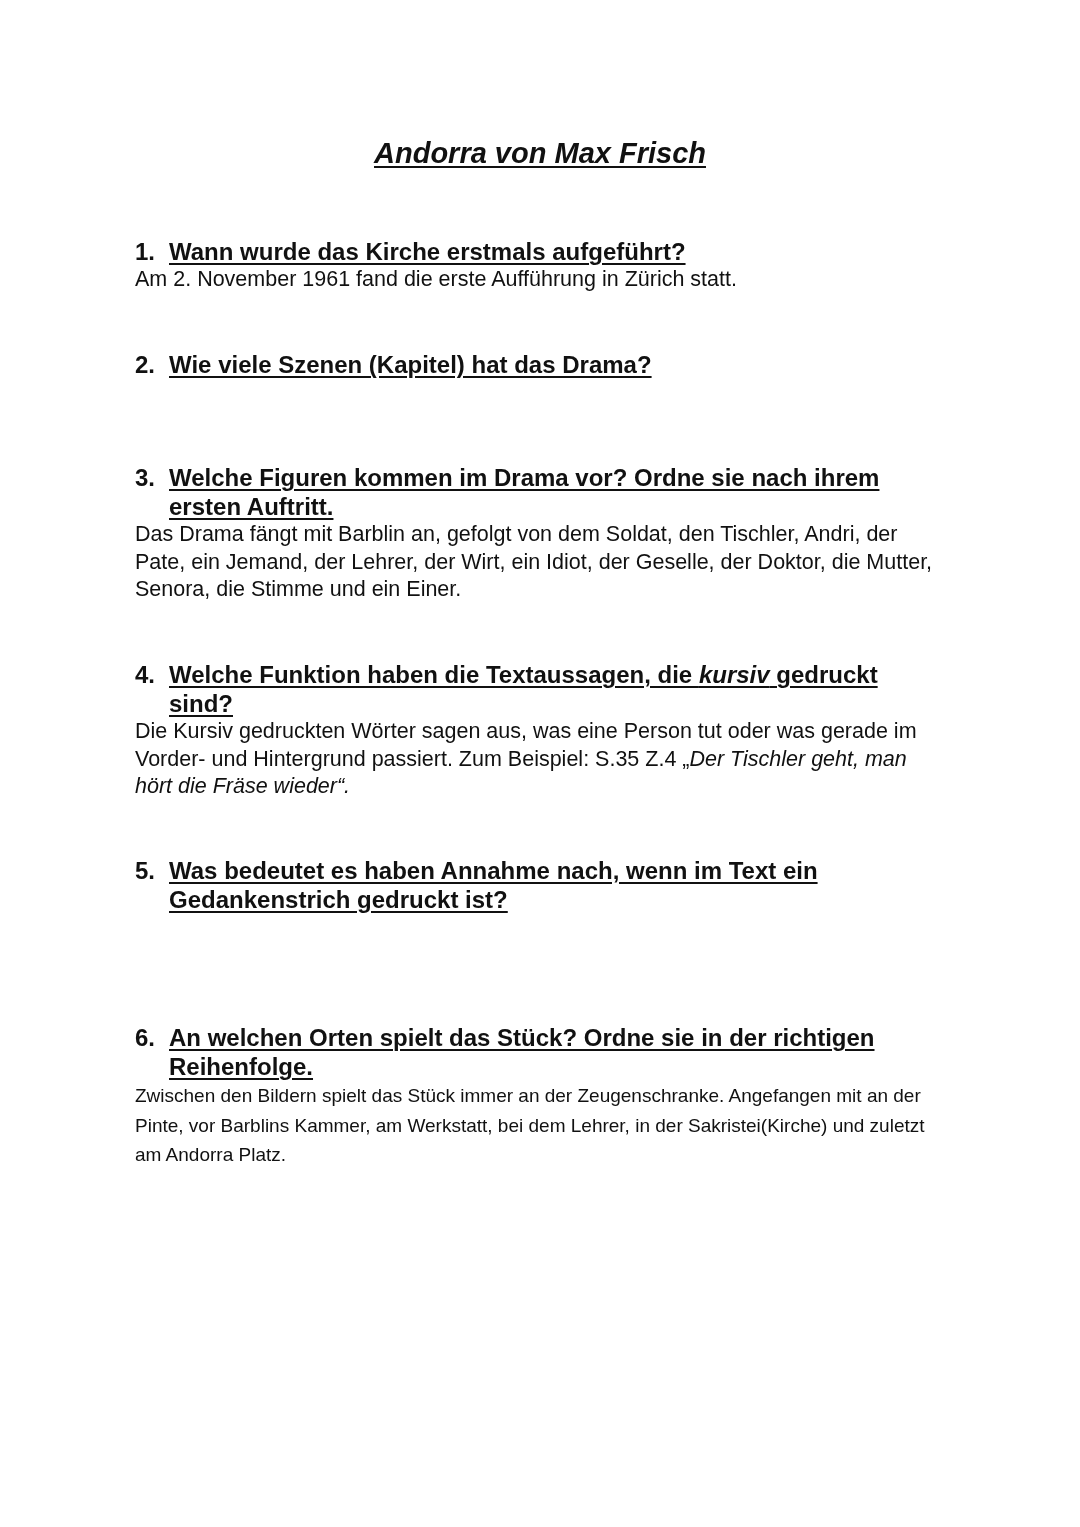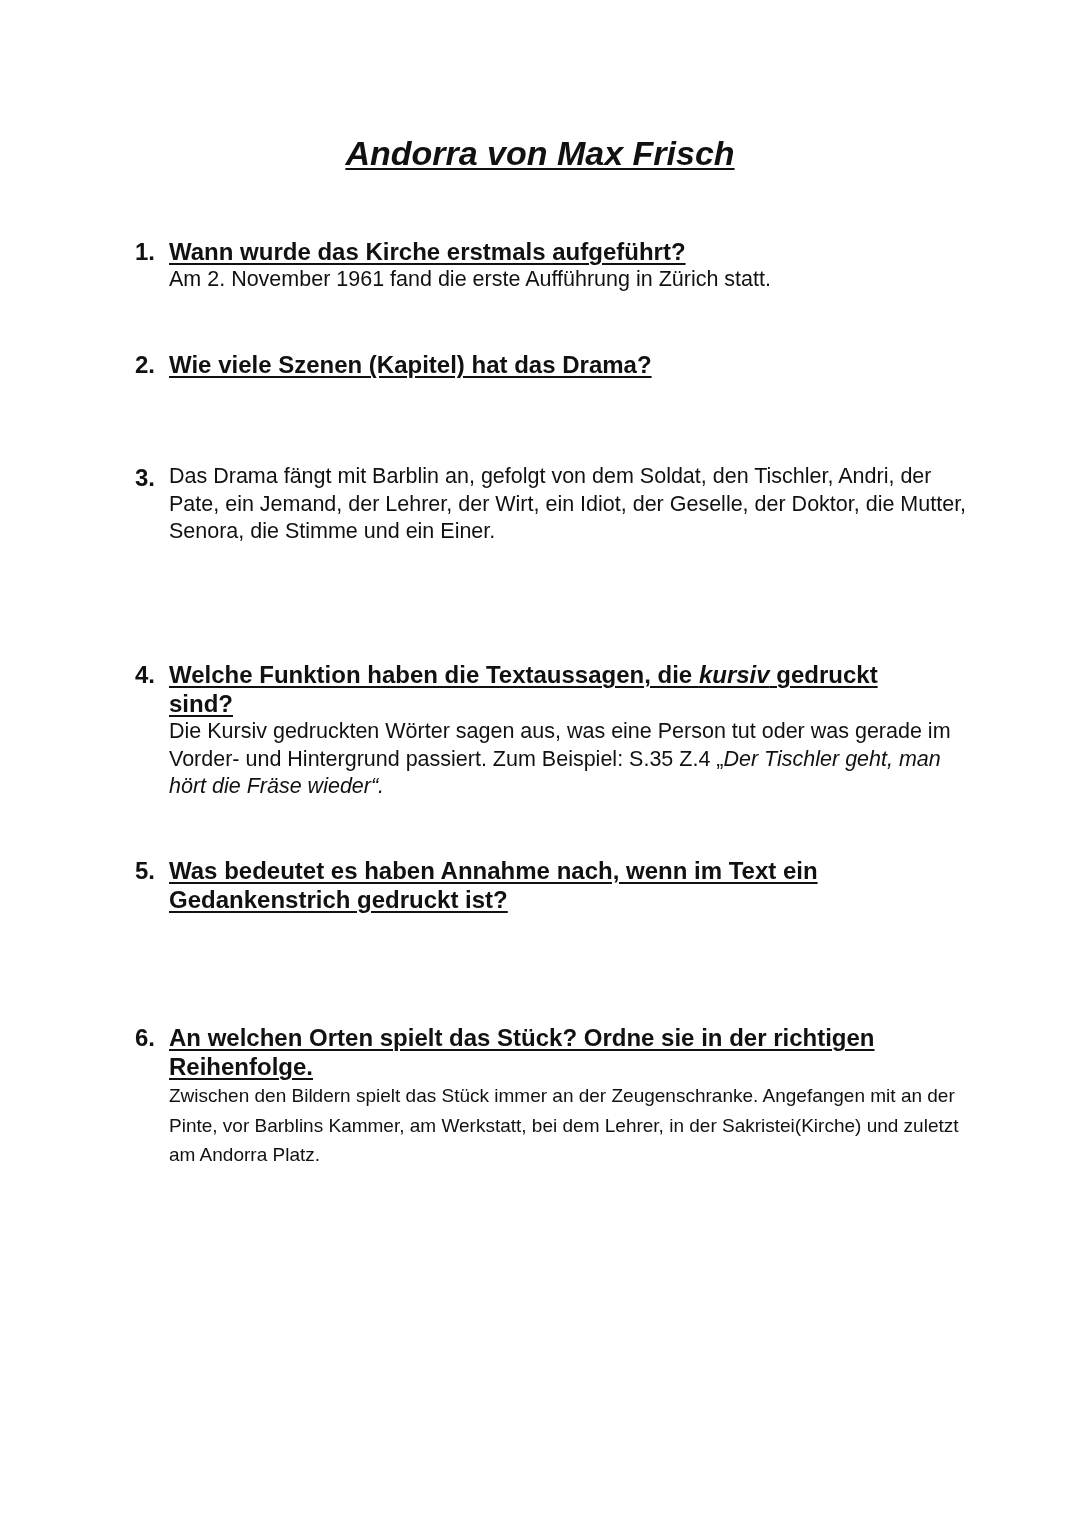--- a/index.html
+++ b/index.html
@@ -14,21 +14,21 @@
       font-family: "Liberation Sans", sans-serif;
       color: #111111;
       overflow: hidden;
     }
     .page-title {
       position: absolute;
       top: 134px;
       left: 0;
       width: 1080px;
       text-align: center;
-      font-size: 34px;
+      font-size: 29px;
       font-weight: bold;
       font-style: italic;
       text-decoration: underline;
       text-decoration-thickness: 2px;
       text-underline-offset: 3px;
       line-height: 38px;
       margin: 0;
     }
     .qa {
       position: absolute;
@@ -47,21 +47,20 @@
       margin-left: 34px;
       font-size: 24px;
       font-weight: bold;
       line-height: 29px;
       text-decoration: underline;
       text-decoration-thickness: 2px;
       text-underline-offset: 3px;
       width: 770px;
     }
     .qa .answer {
-      margin-left: 34px;
       font-size: 21.5px;
       line-height: 27.5px;
       width: 810px;
     }
     .qa .answer.large {
       font-size: 19px;
       line-height: 29.5px;
     }
     .ital { font-style: italic; }
   </style>
@@ -76,20 +75,21 @@
   <div class="answer">Am 2. November 1961 fand die erste Aufführung in Zürich statt.</div>
 </div>
 
 <div class="qa" style="top:350px;">
   <span class="num">2.</span>
   <div class="question">Wie viele Szenen (Kapitel) hat das Drama?</div>
 </div>
 
 <div class="qa" style="top:463px;">
   <span class="num">3.</span>
+  <div class="question">Welche Figuren kommen im Drama vor? Ordne sie nach ihrem ersten Auftritt.</div>
   <div class="answer">Das Drama fängt mit Barblin an, gefolgt von dem Soldat, den Tischler, Andri, der Pate, ein Jemand, der Lehrer, der Wirt, ein Idiot, der Geselle, der Doktor, die Mutter, Senora, die Stimme und ein Einer.</div>
 </div>
 
 <div class="qa" style="top:660px;">
   <span class="num">4.</span>
   <div class="question"><span>Welche Funktion haben die Textaussagen, die </span><span class="ital">kursiv</span><span> gedruckt sind?</span></div>
   <div class="answer"><span>Die Kursiv gedruckten Wörter sagen aus, was eine Person tut oder was gerade im Vorder- und Hintergrund passiert. Zum Beispiel: S.35 Z.4 „</span><span class="ital">Der Tischler geht, man hört die Fräse wieder“.</span></div>
 </div>
 
 <div class="qa" style="top:856px;">

